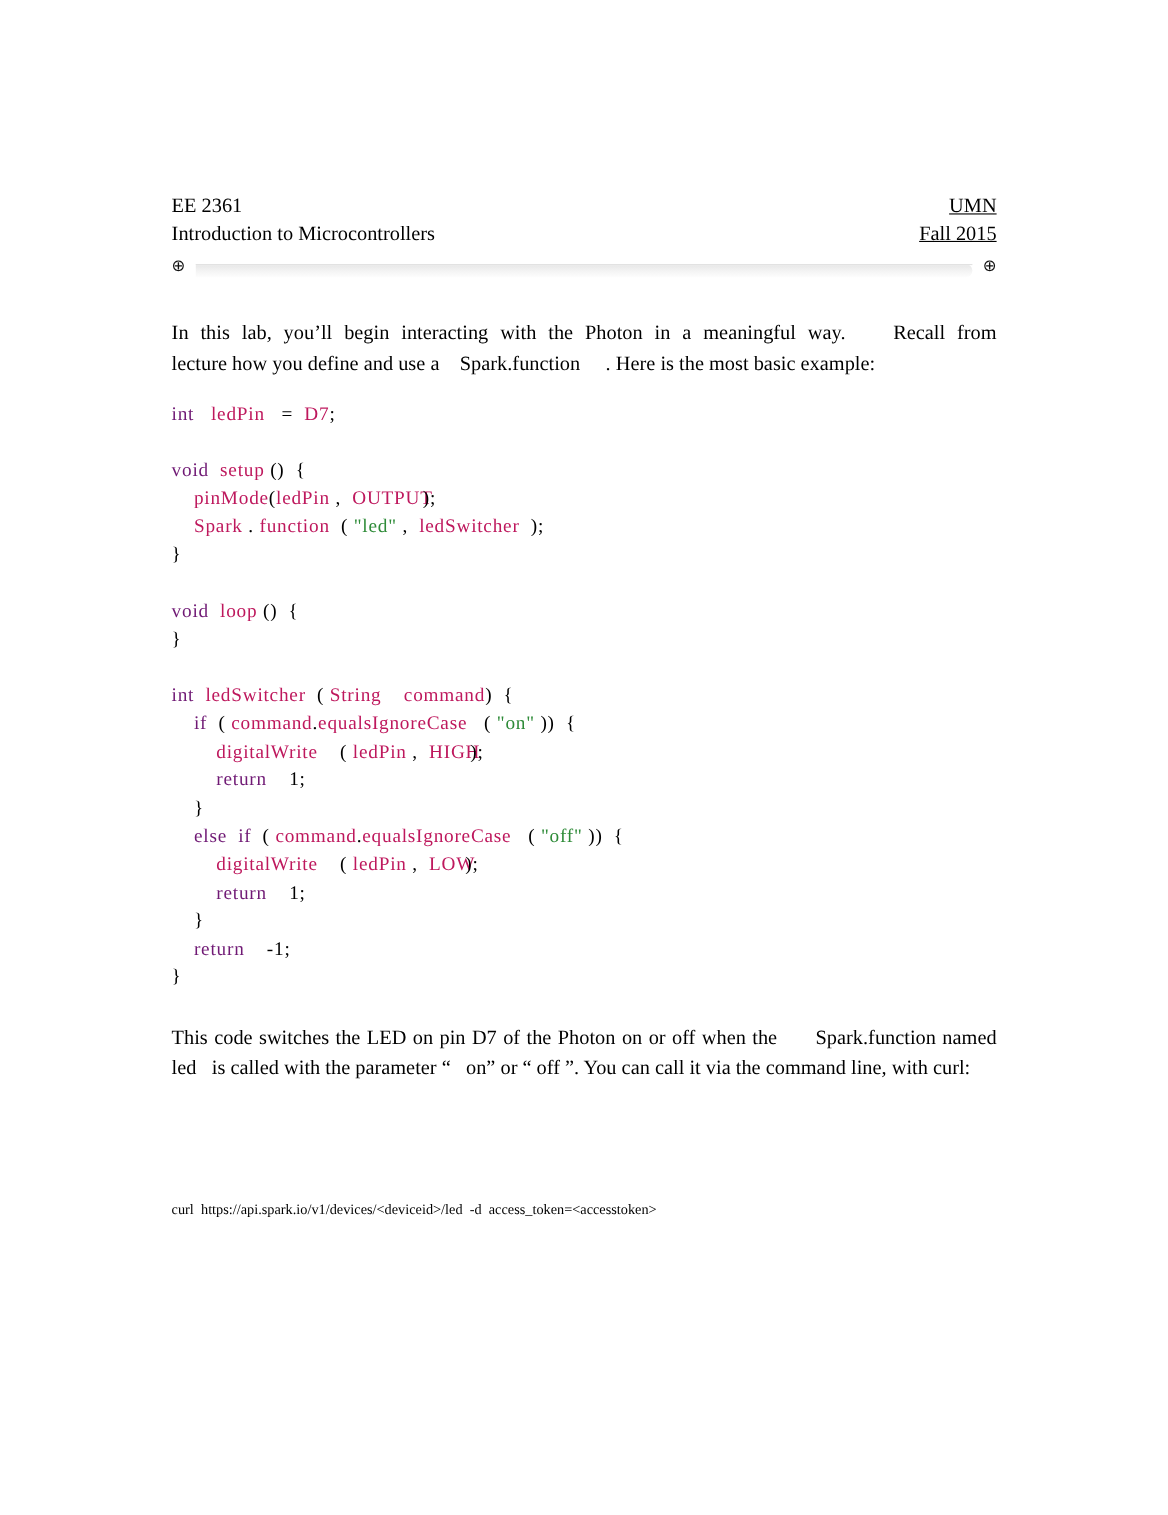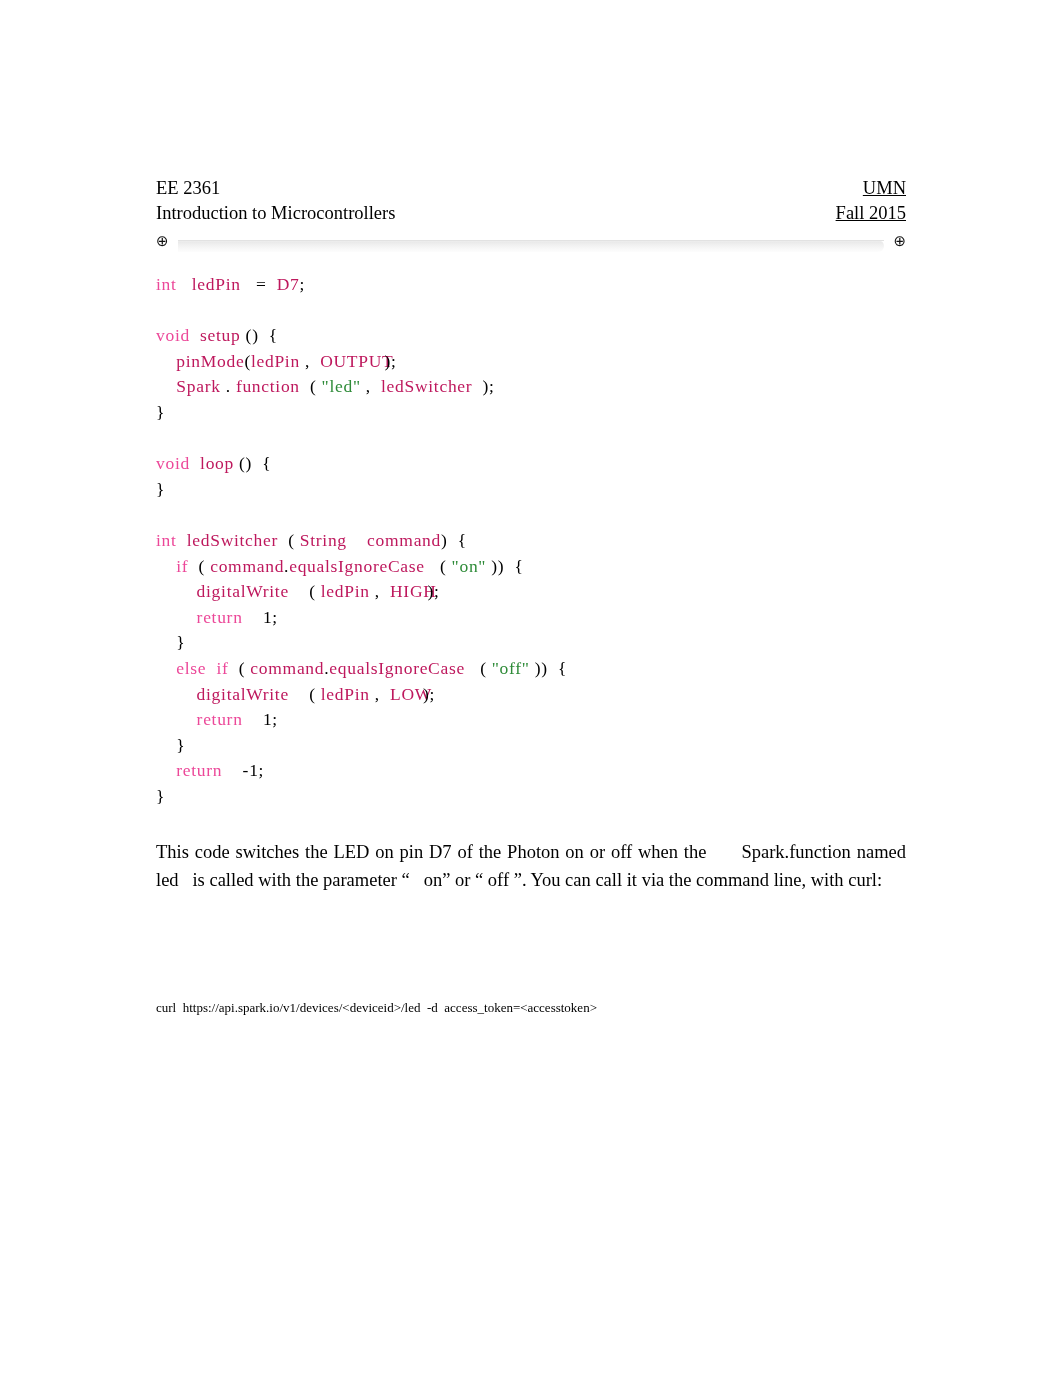--- a/index.html
+++ b/index.html
@@ -98,21 +98,21 @@
   .code-block {
     margin-top: 16px;
     font-family: "Liberation Serif", "DejaVu Serif", serif;
     font-size: 17.5px;
     line-height: 25.6px;
     letter-spacing: 0.7px;
     white-space: pre;
   }
   .code-line { min-height: 25.6px; white-space: pre; }
   .code-line.blank { height: 25.6px; }
-  .kw  { color: #ec4899; }
+  .kw  { color: #701a75; }
   .id  { color: #be185d; }
   .str { color: #2e8b38; }
   .pn  { color: #000000; }
   .ov  { margin-left: -9px; }
 
   
   .curl-block {
     margin-top: 46px;
     font-size: 13px;
     line-height: 27px;
@@ -135,20 +135,21 @@
       <span class="hdr-right">Fall 2015</span>
     </div>
 
     <div class="rule-wrap">
       <span class="anchor anchor-l">⊕</span>
       <div class="rule-band"></div>
       <span class="anchor anchor-r">⊕</span>
     </div>
 
 
+    <p class="para">In  this  lab,  you’ll  begin  interacting  with  the  Photon  in  a  meaningful  way.        Recall  from lecture how you define and use a    Spark.function     . Here is the most basic example:</p>
 
     <div class="code-block" id="code-block"><div class="code-line"><span class="kw">int</span><span class="pn">   </span><span class="id">ledPin</span><span class="pn">   =  </span><span class="id">D7</span><span class="pn">;</span></div><div class="code-line blank"></div><div class="code-line"><span class="kw">void</span><span class="pn">  </span><span class="id">setup</span><span class="pn"> ()  {</span></div><div class="code-line"><span class="pn">    </span><span class="id">pinMode</span><span class="pn">(</span><span class="id">ledPin</span><span class="pn"> ,  </span><span class="id">OUTPUT</span><span class="ov">);</span></div><div class="code-line"><span class="pn">    </span><span class="id">Spark</span><span class="pn"> . </span><span class="id">function</span><span class="pn">  ( </span><span class="str">"led"</span><span class="pn"> ,  </span><span class="id">ledSwitcher</span><span class="pn">  );</span></div><div class="code-line"><span class="pn">}</span></div><div class="code-line blank"></div><div class="code-line"><span class="kw">void</span><span class="pn">  </span><span class="id">loop</span><span class="pn"> ()  {</span></div><div class="code-line"><span class="pn">}</span></div><div class="code-line blank"></div><div class="code-line"><span class="kw">int</span><span class="pn">  </span><span class="id">ledSwitcher</span><span class="pn">  ( </span><span class="id">String</span><span class="pn">    </span><span class="id">command</span><span class="pn">)  {</span></div><div class="code-line"><span class="pn">    </span><span class="kw">if</span><span class="pn">  ( </span><span class="id">command</span><span class="pn">.</span><span class="id">equalsIgnoreCase</span><span class="pn">   ( </span><span class="str">"on"</span><span class="pn"> ))  {</span></div><div class="code-line"><span class="pn">        </span><span class="id">digitalWrite</span><span class="pn">    ( </span><span class="id">ledPin</span><span class="pn"> ,  </span><span class="id">HIGH</span><span class="ov">);</span></div><div class="code-line"><span class="pn">        </span><span class="kw">return</span><span class="pn">    1;</span></div><div class="code-line"><span class="pn">    }</span></div><div class="code-line"><span class="pn">    </span><span class="kw">else</span><span class="pn">  </span><span class="kw">if</span><span class="pn">  ( </span><span class="id">command</span><span class="pn">.</span><span class="id">equalsIgnoreCase</span><span class="pn">   ( </span><span class="str">"off"</span><span class="pn"> ))  {</span></div><div class="code-line"><span class="pn">        </span><span class="id">digitalWrite</span><span class="pn">    ( </span><span class="id">ledPin</span><span class="pn"> ,  </span><span class="id">LOW</span><span class="ov">);</span></div><div class="code-line"><span class="pn">        </span><span class="kw">return</span><span class="pn">    1;</span></div><div class="code-line"><span class="pn">    }</span></div><div class="code-line"><span class="pn">    </span><span class="kw">return</span><span class="pn">    -1;</span></div><div class="code-line"><span class="pn">}</span></div></div>
 
     <p class="para para-tight">This code switches the LED on pin D7 of the Photon on or off when the      Spark.function named  led   is called with the parameter “   on” or “ off ”. You can call it via the command line, with curl:</p>
 
     <div class="curl-block">
       <div>curl  https://api.spark.io/v1/devices/&lt;deviceid&gt;/led  -d  access_token=&lt;accesstoken&gt;</div>
     </div>
 
   </div>

